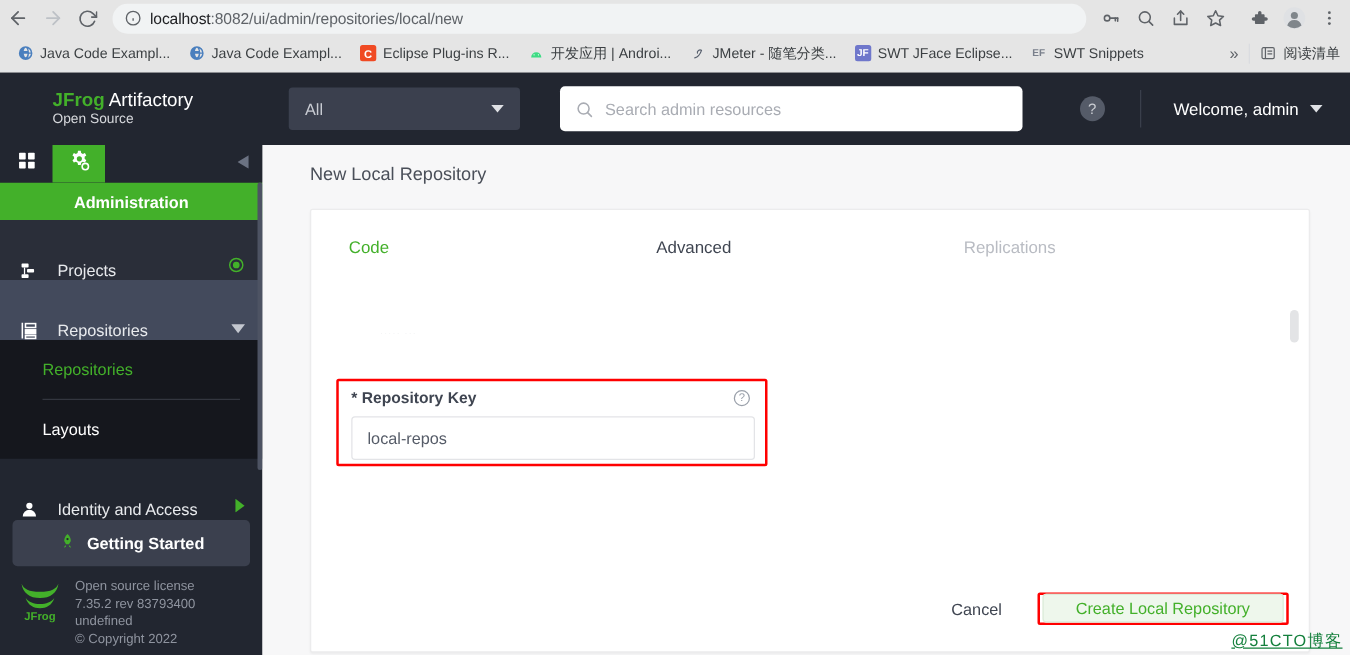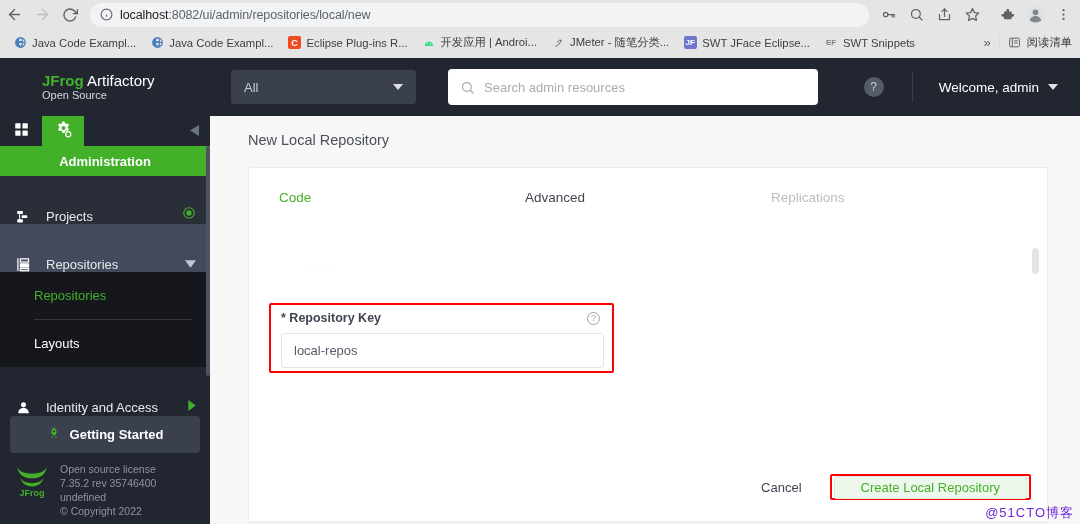--- a/index.html
+++ b/index.html
@@ -135,21 +135,21 @@
   .card-scrollbar { position: absolute; right: 8px; top: 80px; width: 7px; height: 26px; background: #e3e4e6; border-radius: 4px; }
 
   .footer-actions { position: absolute; right: 0; bottom: 0; width: 100%; height: 68px; display: flex; align-items: center; justify-content: flex-end; padding-right: 16px; gap: 0; }
   .cancel-btn { font-size: 13px; color: #3f4551; padding: 8px 18px; }
   .create-hl { border: 2px solid #ff0000; border-radius: 2px; padding: 2px; margin-left: 10px; }
   .create-btn {
     background: #eef7ec; border: 1px solid #dcebd9; border-radius: 3px;
     color: #43b02a; font-size: 13px; padding: 3px 26px; white-space: nowrap;
   }
 
-  .watermark { position: absolute; right: 6px; bottom: 2px; font-size: 13px; color: #6d28d9; letter-spacing: 1px; }
+  .watermark { position: absolute; right: 6px; bottom: 2px; font-size: 13px; color: #15803d; letter-spacing: 1px; text-decoration: underline; }
 </style>
 </head>
 <body>
 
 <div id="root">
 
   <div class="browser-chrome">
 
     <div class="nav-bar">
       <div class="nav-btn">
@@ -445,21 +445,21 @@
         <div class="license-row">
           <span>
             <svg width="40" height="36" viewBox="0 0 48 44">
               <path d="M6 6c2 5 7 8 18 8s16-3 18-8c-1 9-8 14-18 14S7 15 6 6z" fill="#43b02a"></path>
               <path d="M10 20c3 4 8 6 14 6s11-2 14-6c-2 7-8 10-14 10s-12-3-14-10z" fill="#43b02a"></path>
               <text x="24" y="42" font-size="11" font-family="Liberation Sans, sans-serif" font-weight="bold" fill="#43b02a" text-anchor="middle">JFrog</text>
             </svg>
           </span>
           <div class="license-text">
             <div>Open source license</div>
-            <div>7.35.2 rev 35746400</div>
+            <div>7.35.2 rev 83793400</div>
             <div>undefined</div>
             <div>© Copyright 2022</div>
           </div>
         </div>
       </div>
     </div>
 
     <div class="content">
       <div class="page-title">New Local Repository</div>
 

